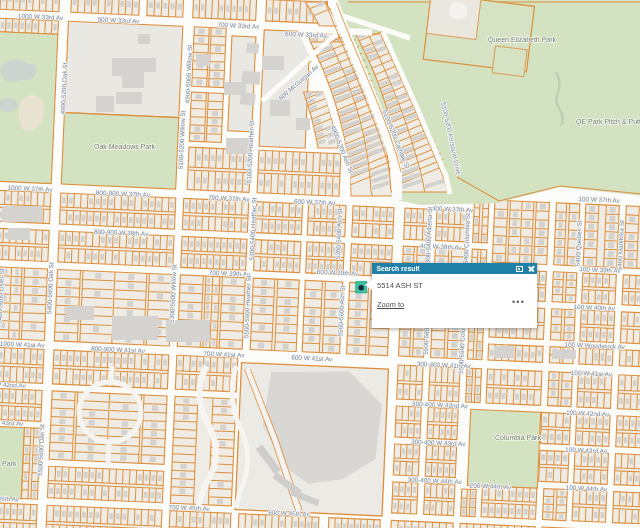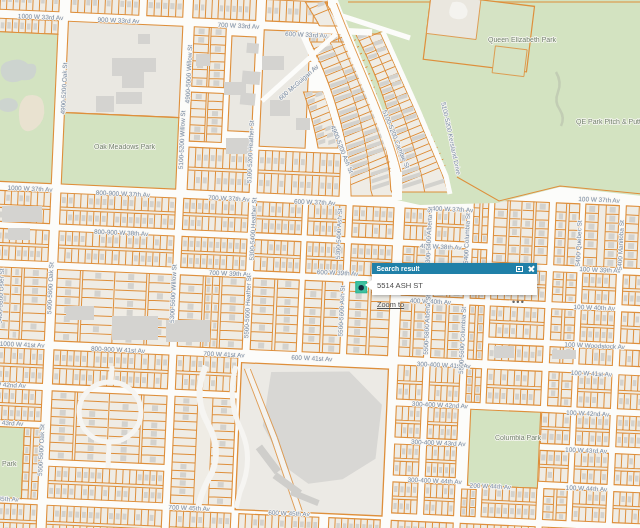--- a/index.html
+++ b/index.html
@@ -767,21 +767,21 @@
       <text x="576" y="124">QE Park Pitch &amp; Putt</text>
       <text x="495" y="440">Columbia Park</text>
       <text x="2" y="466">Park</text>
     </g>
 
 <rect x="355.8" y="281.6" width="10.8" height="11.2" fill="#3ec0a0" stroke="#25b391" stroke-width="1"></rect>
 
 <circle cx="361.2" cy="287.8" r="2.7" fill="#16293e"></circle>
 </svg>
 
-<div style="position:absolute;left:372px;top:263px;width:164.5px;height:32px;background:#fff;box-shadow:0 1px 4px rgba(60,60,60,.45);">
+<div style="position:absolute;left:372px;top:263px;width:164.5px;height:65px;background:#fff;box-shadow:0 1px 4px rgba(60,60,60,.45);">
 
 <div style="position:absolute;left:0;top:0;right:0;height:11px;background:#2080a8;"></div>
 
 <div style="position:absolute;left:4.5px;top:2px;font-size:6.8px;font-weight:bold;color:#fff;">Search result</div>
 
 <div style="position:absolute;left:144px;top:2.6px;width:5px;height:4px;border:1px solid #fff;"></div>
 <div style="position:absolute;left:145.6px;top:5.2px;width:2.6px;height:1.6px;background:#fff;"></div>
 
 <div style="position:absolute;left:155.5px;top:4.8px;width:6.6px;height:1.5px;background:#fff;transform:rotate(45deg);"></div>
 <div style="position:absolute;left:155.5px;top:4.8px;width:6.6px;height:1.5px;background:#fff;transform:rotate(-45deg);"></div>

